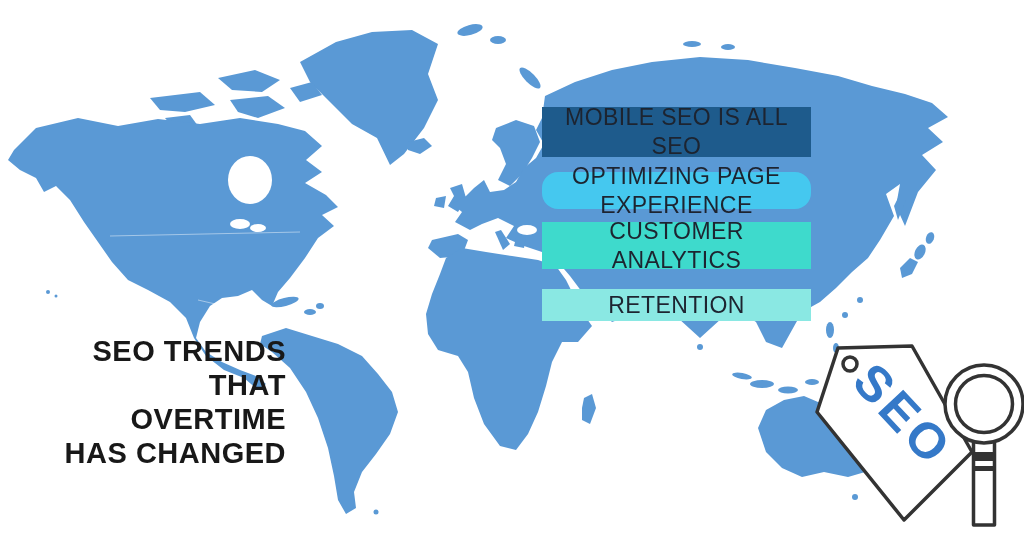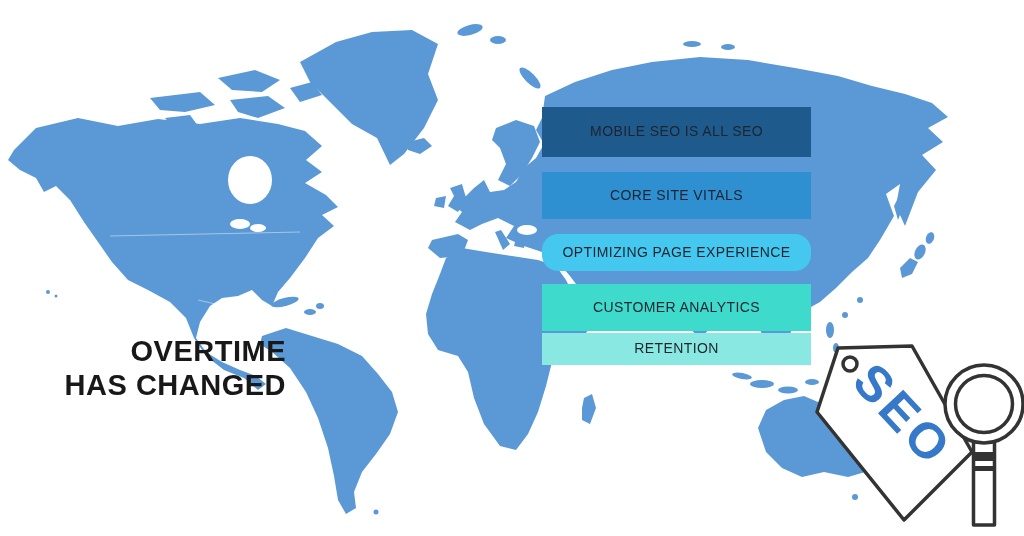--- a/index.html
+++ b/index.html
@@ -15,28 +15,28 @@
 
   .title{
     position:absolute;left:8px;top:334px;width:278px;
     text-align:right;color:#181818;font-weight:bold;
     font-size:29px;line-height:34px;letter-spacing:.5px;
   }
 
   .bars{position:absolute;left:542px;top:107px;width:269px;}
   .bar{
     display:flex;align-items:center;justify-content:center;
-    width:269px;color:#1d2430;font-size:14px;letter-spacing:.4px;
+    width:269px;color:#1d2430;font-size:23px;letter-spacing:.4px;
     text-align:center;
   }
   .bar span{display:block;max-width:235px;line-height:1.25;}
   .bar1{height:50px;background:#1E5B8C;margin-bottom:15px;}
   .bar2{height:47px;background:#2E8FD1;margin-bottom:15px;}
   .bar3{height:37px;background:#45C8EF;margin-bottom:13px;border-radius:16px;}
-  .bar4{height:47px;background:#3EDACC;margin-bottom:2px;}
+  .bar4{height:47px;background:#3EDACC;margin-bottom:20px;}
   .bar5{height:32px;background:#8AE8E3;}
 
   .tagart{position:absolute;left:780px;top:320px;}
   .outline{stroke:#333333;stroke-width:3.5;stroke-linejoin:round;stroke-linecap:round;}
   .seo-text{font-family:"Liberation Sans",sans-serif;font-weight:bold;font-size:50px;letter-spacing:4px;}
 </style>
 </head>
 <body>
 
 <div class="stage">
@@ -104,30 +104,28 @@
     <path class="land" d="M894,206 L900,194 L906,200 L898,220 Z"></path>
     <ellipse class="land" cx="930" cy="238" rx="4" ry="6" transform="rotate(20 930 238)"></ellipse>
     <ellipse class="land" cx="920" cy="252" rx="5" ry="8" transform="rotate(25 920 252)"></ellipse>
     <path class="land" d="M900,268 L910,258 L918,262 L912,274 L902,278 Z"></path>
 
     <path class="land" d="M758,428 L766,410 L784,400 L804,396 L818,402 L838,398 L862,404 L884,418 L894,438 L888,458 L872,470 L848,477 L824,472 L802,477 L782,468 L766,452 Z"></path>
     <circle class="land" cx="855" cy="497" r="3"></circle>
   </svg>
 
   <div class="title">
+    <div>SEO TRENDS THAT</div>
     <div>OVERTIME</div>
     <div>HAS CHANGED</div>
   </div>
 
   <div class="bars">
     <div class="bar bar1">
       <span>MOBILE SEO IS ALL SEO</span>
-    </div>
-    <div class="bar bar2">
-      <span>CORE SITE VITALS</span>
     </div>
     <div class="bar bar3">
       <span>OPTIMIZING PAGE EXPERIENCE</span>
     </div>
     <div class="bar bar4">
       <span>CUSTOMER ANALYTICS</span>
     </div>
     <div class="bar bar5">
       <span>RETENTION</span>
     </div>

